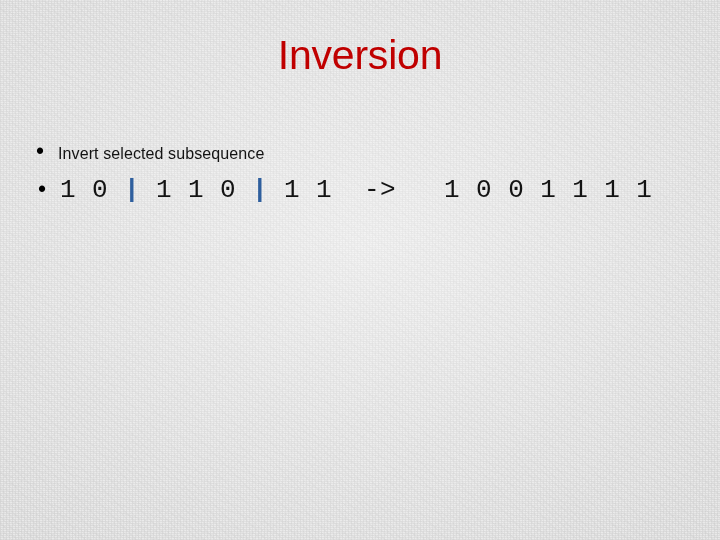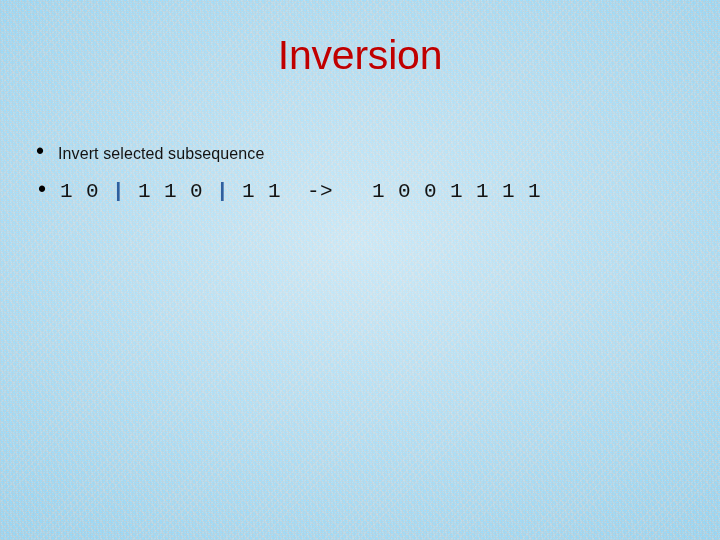--- a/index.html
+++ b/index.html
@@ -13,21 +13,21 @@
     height: 540px;
     overflow: hidden;
     font-family: "Liberation Sans", sans-serif;
   }
 
   
   .slide {
     position: relative;
     width: 720px;
     height: 540px;
-    background-color: #7dd3fc;
+    background-color: #e5e5e5;
     overflow: hidden;
   }
 
   
   .slide-noise {
     position: absolute;
     inset: 0;
     pointer-events: none;
     opacity: 0.85;
     background-image:
@@ -125,21 +125,21 @@
     font-size: 16px;
     font-weight: 400;
     line-height: 34px;
     letter-spacing: 0.1px;
   }
 
   
   .code-line {
     color: #131313;
     font-family: "Liberation Mono", monospace;
-    font-size: 21px;
+    font-size: 26px;
     font-weight: 400;
     line-height: 34px;
     letter-spacing: 0.4px;
     white-space: pre;
   }
 
   .code-seg {
     color: #131313;
   }
 

